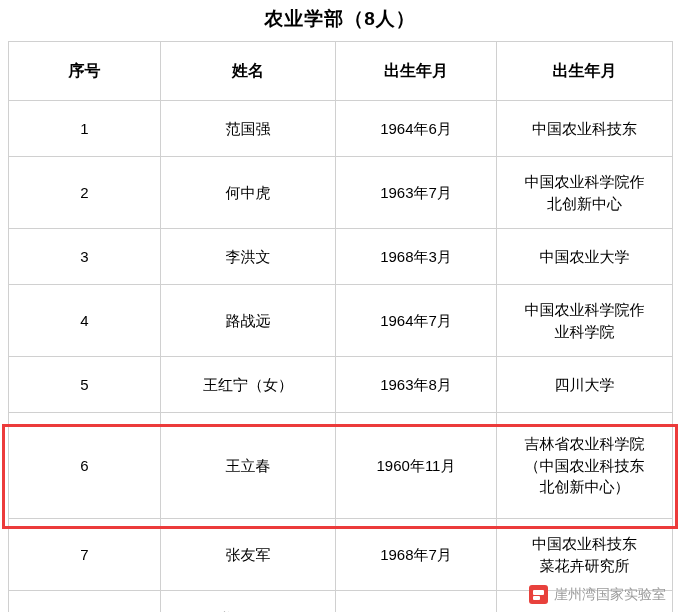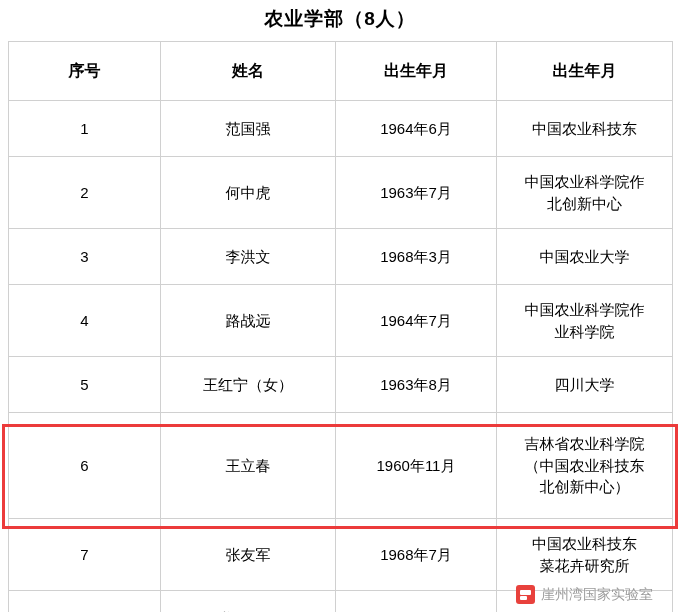--- a/index.html
+++ b/index.html
@@ -75,21 +75,21 @@
     pointer-events: none;
     left: 2px;
     top: 383px;
     width: 676px;
     height: 105px;
   }
 
   
   .account-badge {
     position: absolute;
-    right: 27px;
+    right: 14px;
     bottom: 8px;
     display: flex;
     align-items: center;
     gap: 6px;
     font-size: 14px;
     color: #9b9b9b;
   }
   .badge-logo {
     width: 19px;
     height: 19px;

